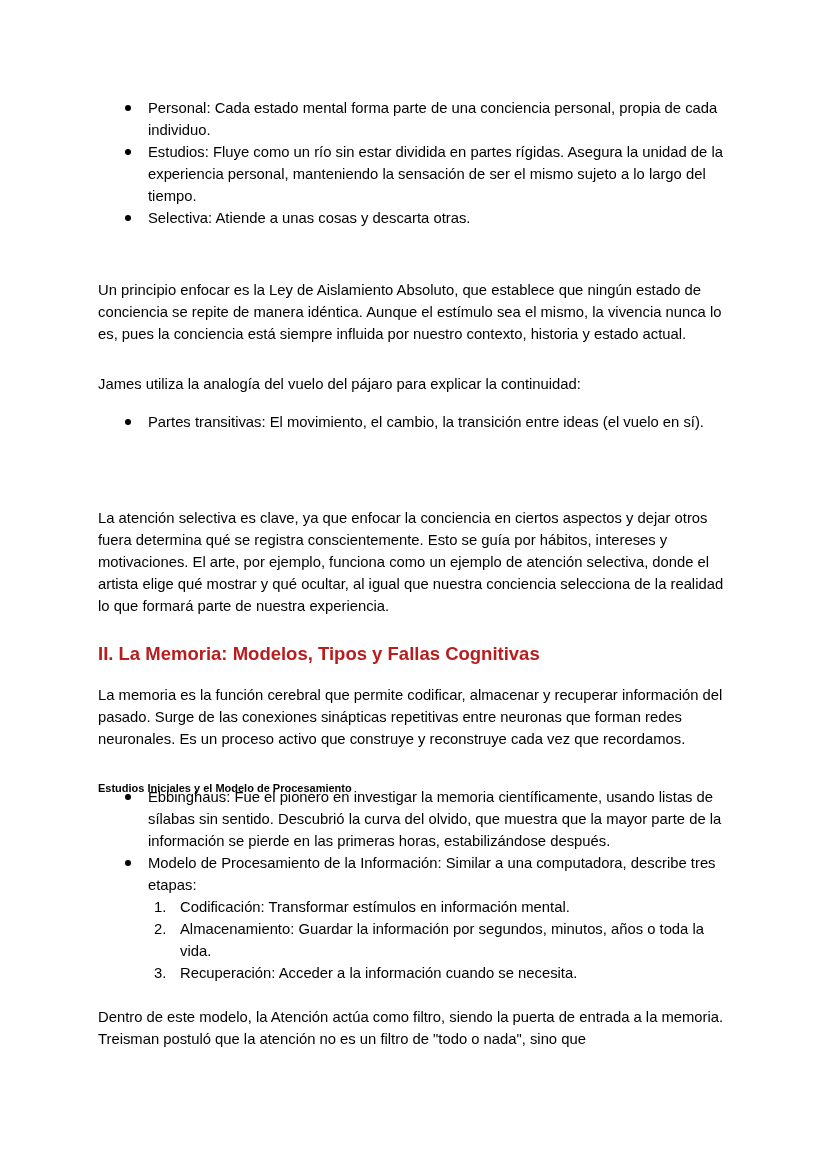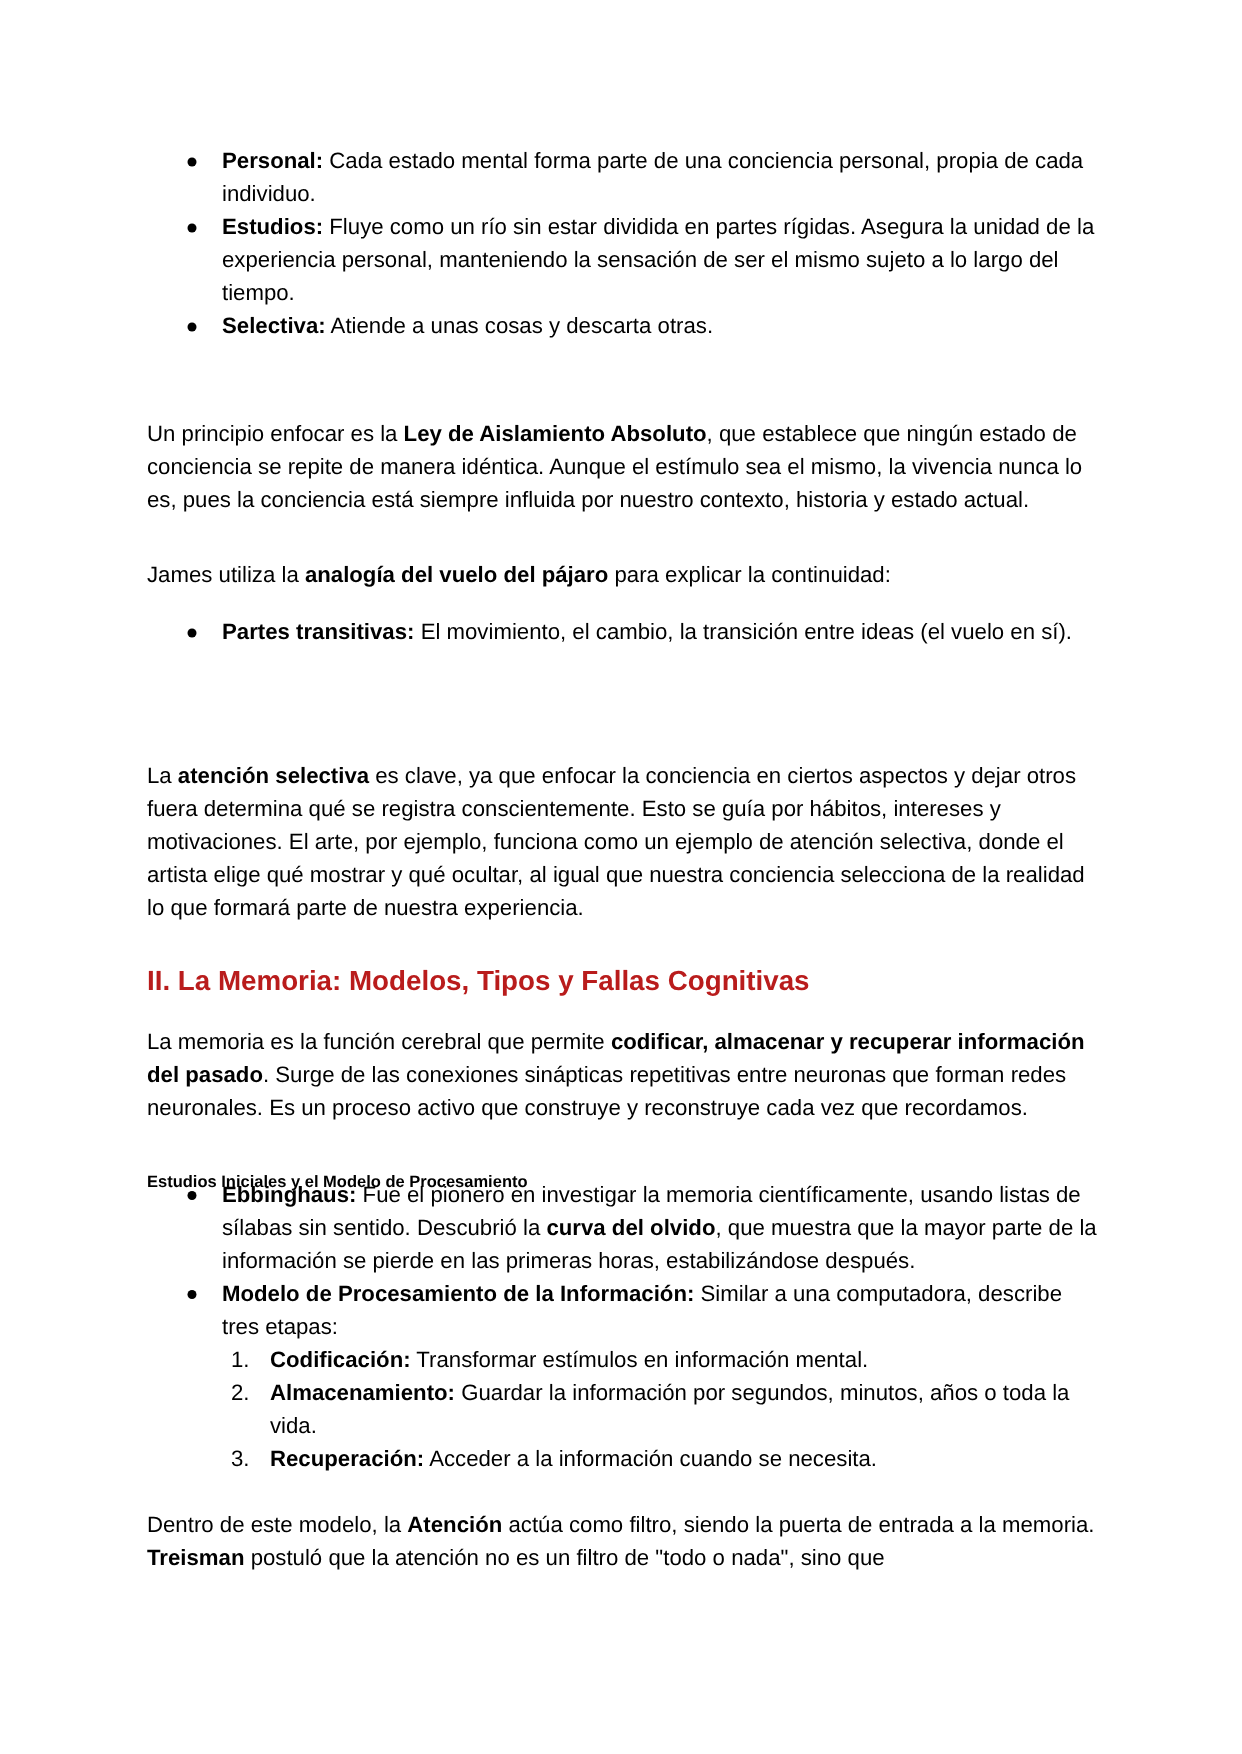--- a/index.html
+++ b/index.html
@@ -13,21 +13,21 @@
   }
   .block{
     position:absolute;
     left:98px;
     width:638px;
     font-size:14.8px;
     line-height:22px;
     color:#000;
     text-align:left;
   }
-  .b{font-weight:bold;margin-top:28px;}
+  .b{font-weight:normal;margin-top:28px;}
   .h2{
     position:absolute;left:98px;width:660px;
     font-size:18.5px;line-height:26px;font-weight:bold;color:#b91c1c;
   }
   .h3{
     position:absolute;left:98px;width:660px;
     font-size:11px;line-height:22px;font-weight:bold;color:#000;
   }
   .li-row{position:relative;padding-left:50px;}
   .bullet{

